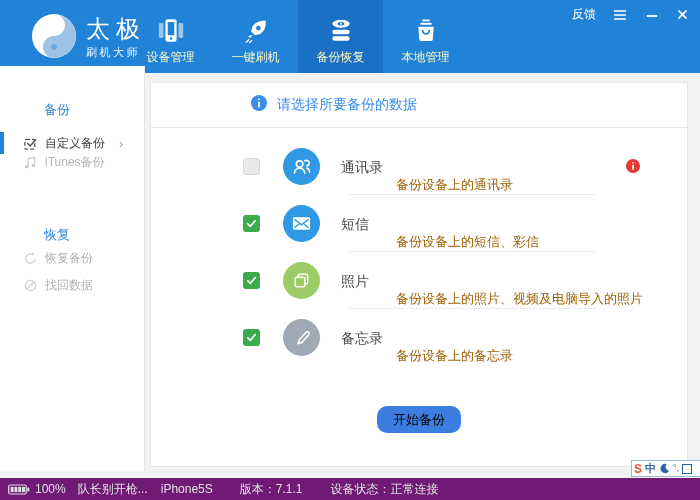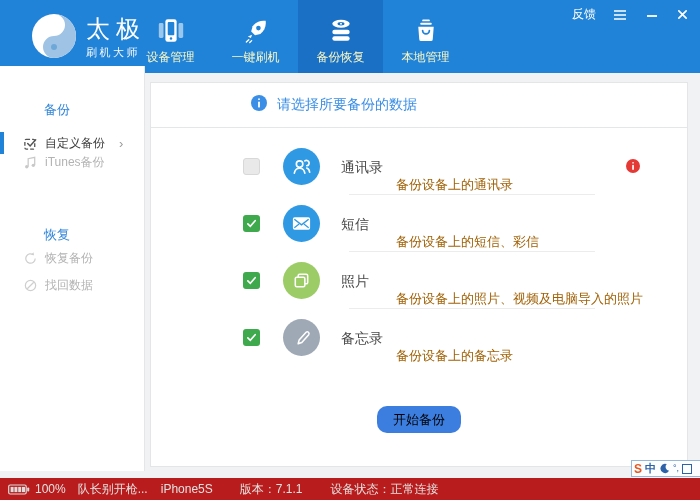--- a/index.html
+++ b/index.html
@@ -58,21 +58,21 @@
                font-family:"Liberation Sans","DejaVu Sans",sans-serif; }
   
   .ime-bar { position:absolute; left:631px; top:460px; width:72px; height:17px;
              background:#fcfdfe; border:1px solid #9ab6d8; display:flex; align-items:center;
              padding-left:2px; gap:3px; overflow:hidden; }
   .ime-s { color:#e8571f; font-size:12px; font-weight:bold; line-height:1; }
   .ime-lang { color:#2d62a8; font-size:11px; font-weight:bold; line-height:1; }
   .ime-symbols { color:#2d62a8; font-size:9px; line-height:1; }
   .ime-kbd { width:10px; height:10px; border:1px solid #2d62a8; flex:0 0 auto; }
   
-  .statusbar { position:absolute; left:0; top:478px; width:700px; height:22px; background:#b91c1c;
+  .statusbar { position:absolute; left:0; top:478px; width:700px; height:22px; background:#701a75;
                display:flex; align-items:center; padding-left:8px; color:#e2e2e2; font-size:12px; }
   .sb { white-space:nowrap; }
   .sb-battery { display:flex; align-items:center; }
   .sb-percent { margin-left:5px; }
   .sb-name { margin-left:12px; }
   .sb-model { margin-left:13px; }
   .sb-version { margin-left:27px; }
   .sb-status { margin-left:28px; }
 </style>
 </head>

